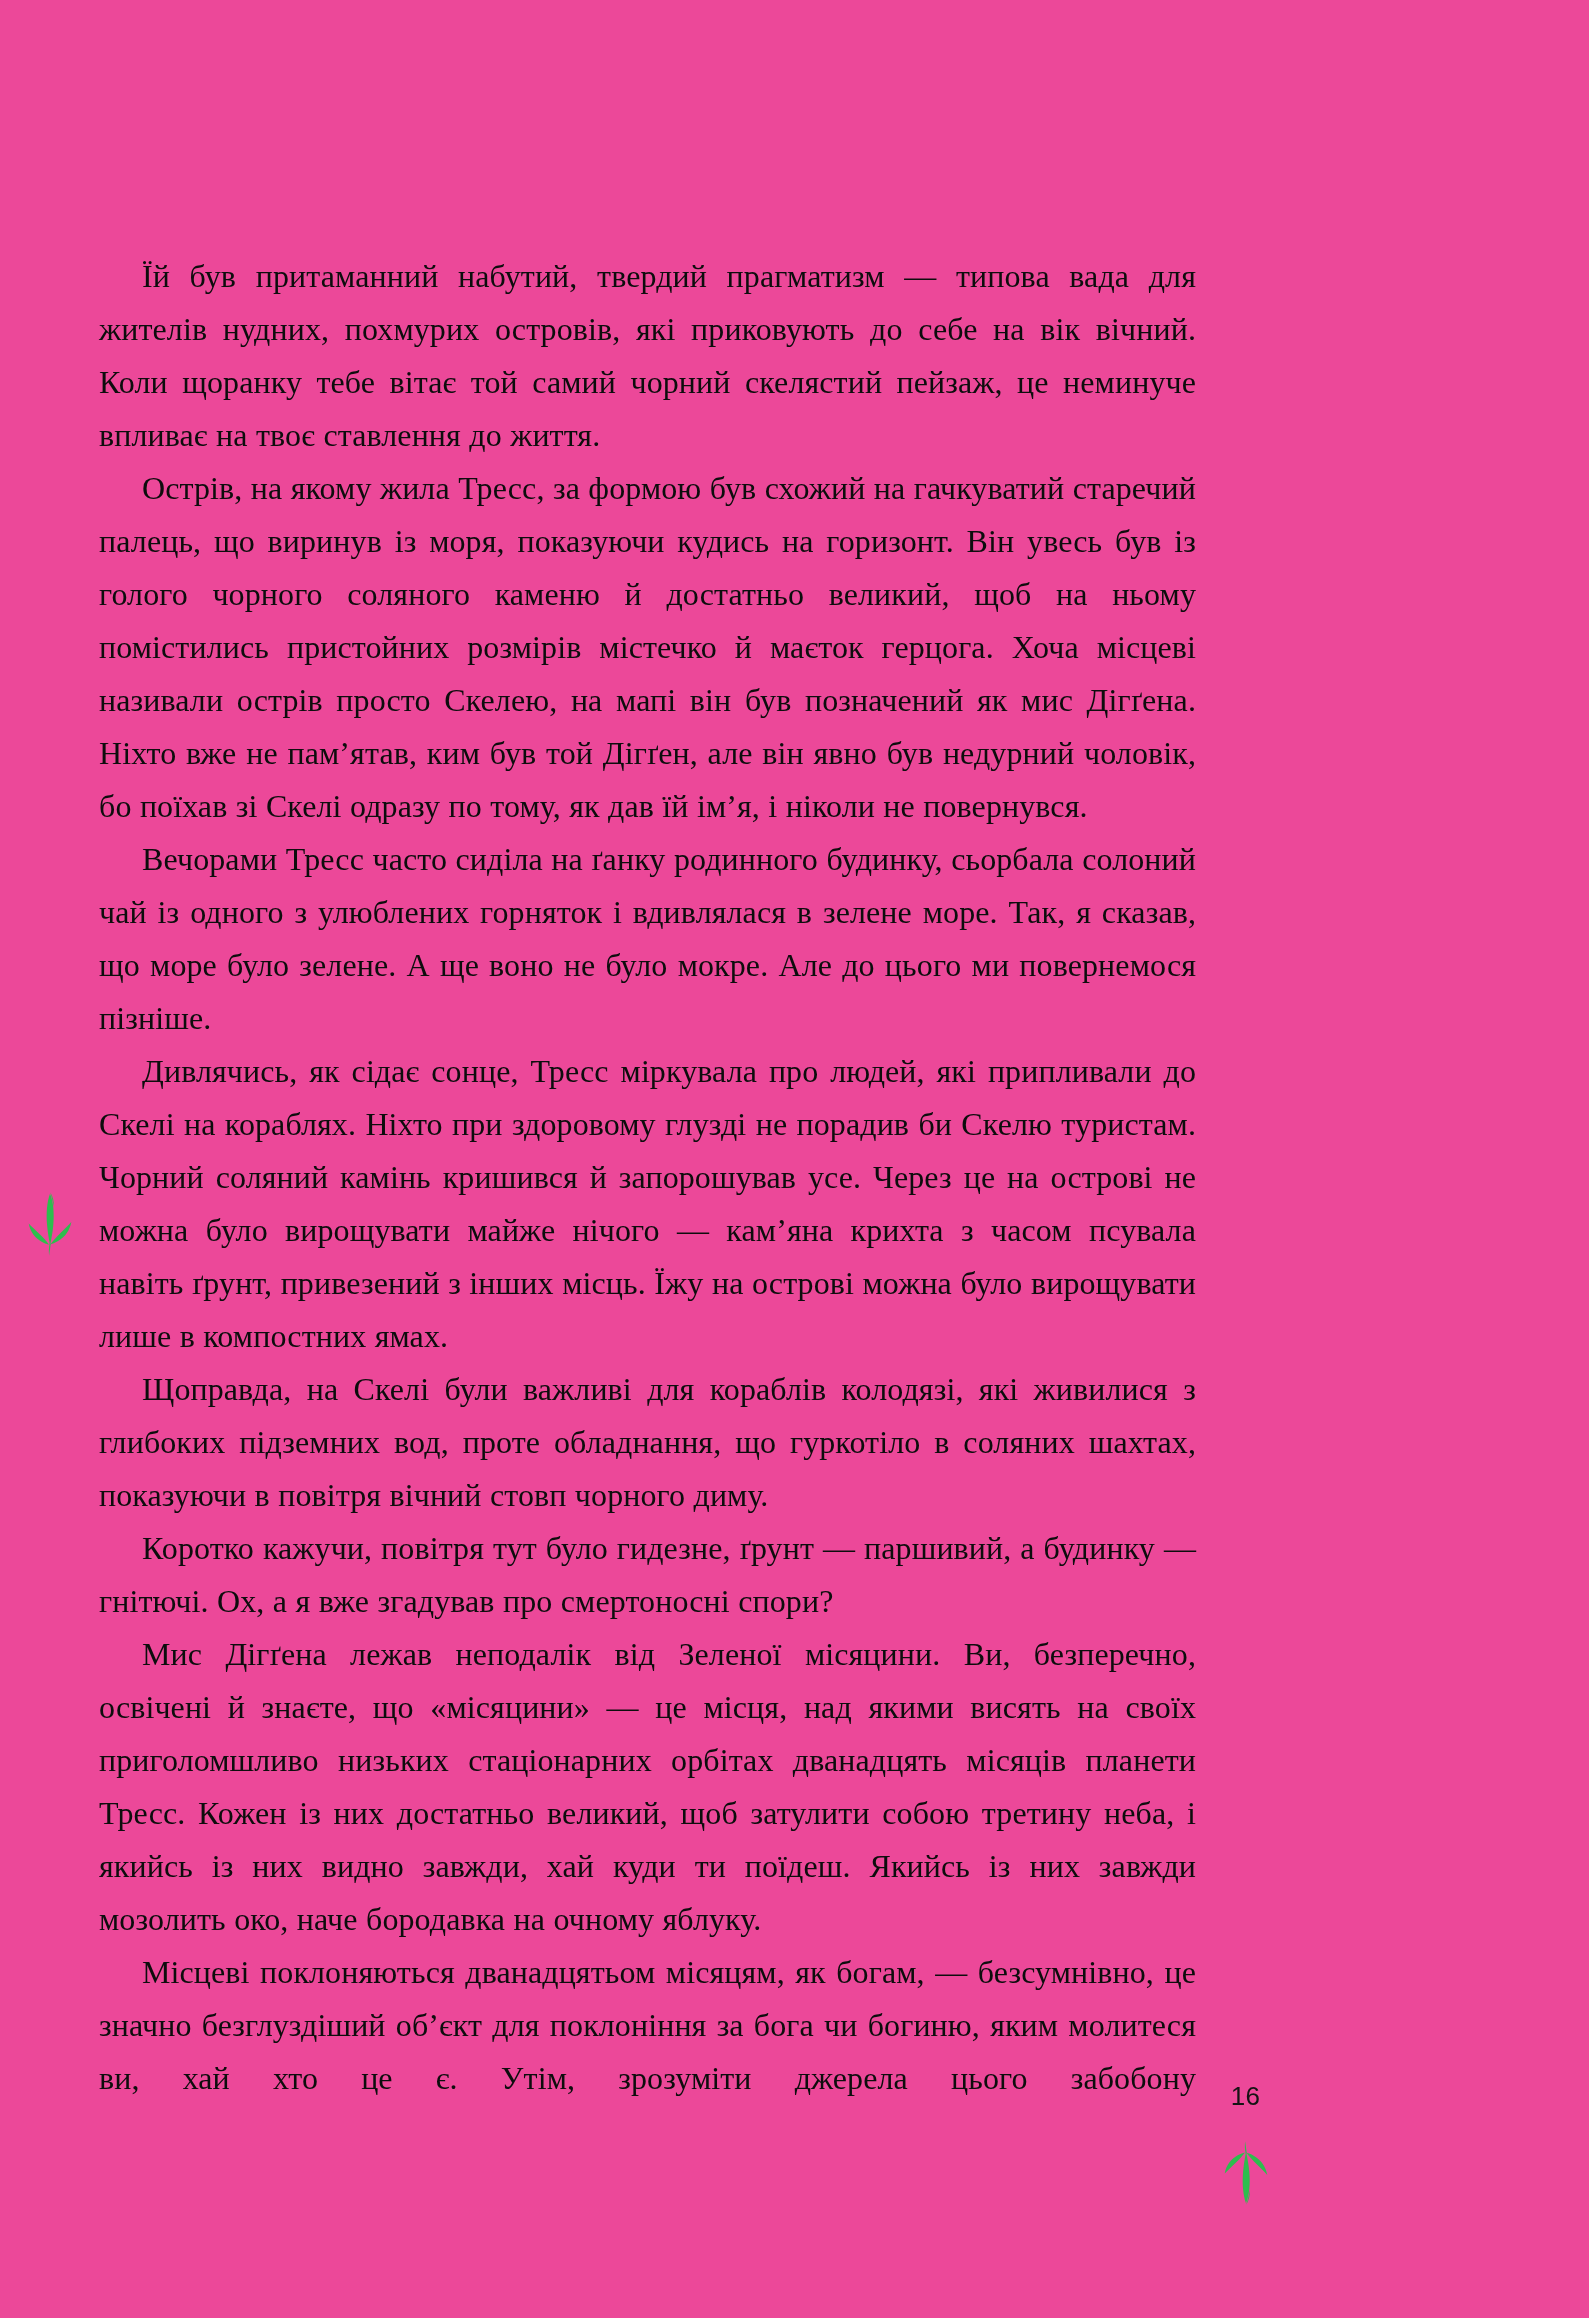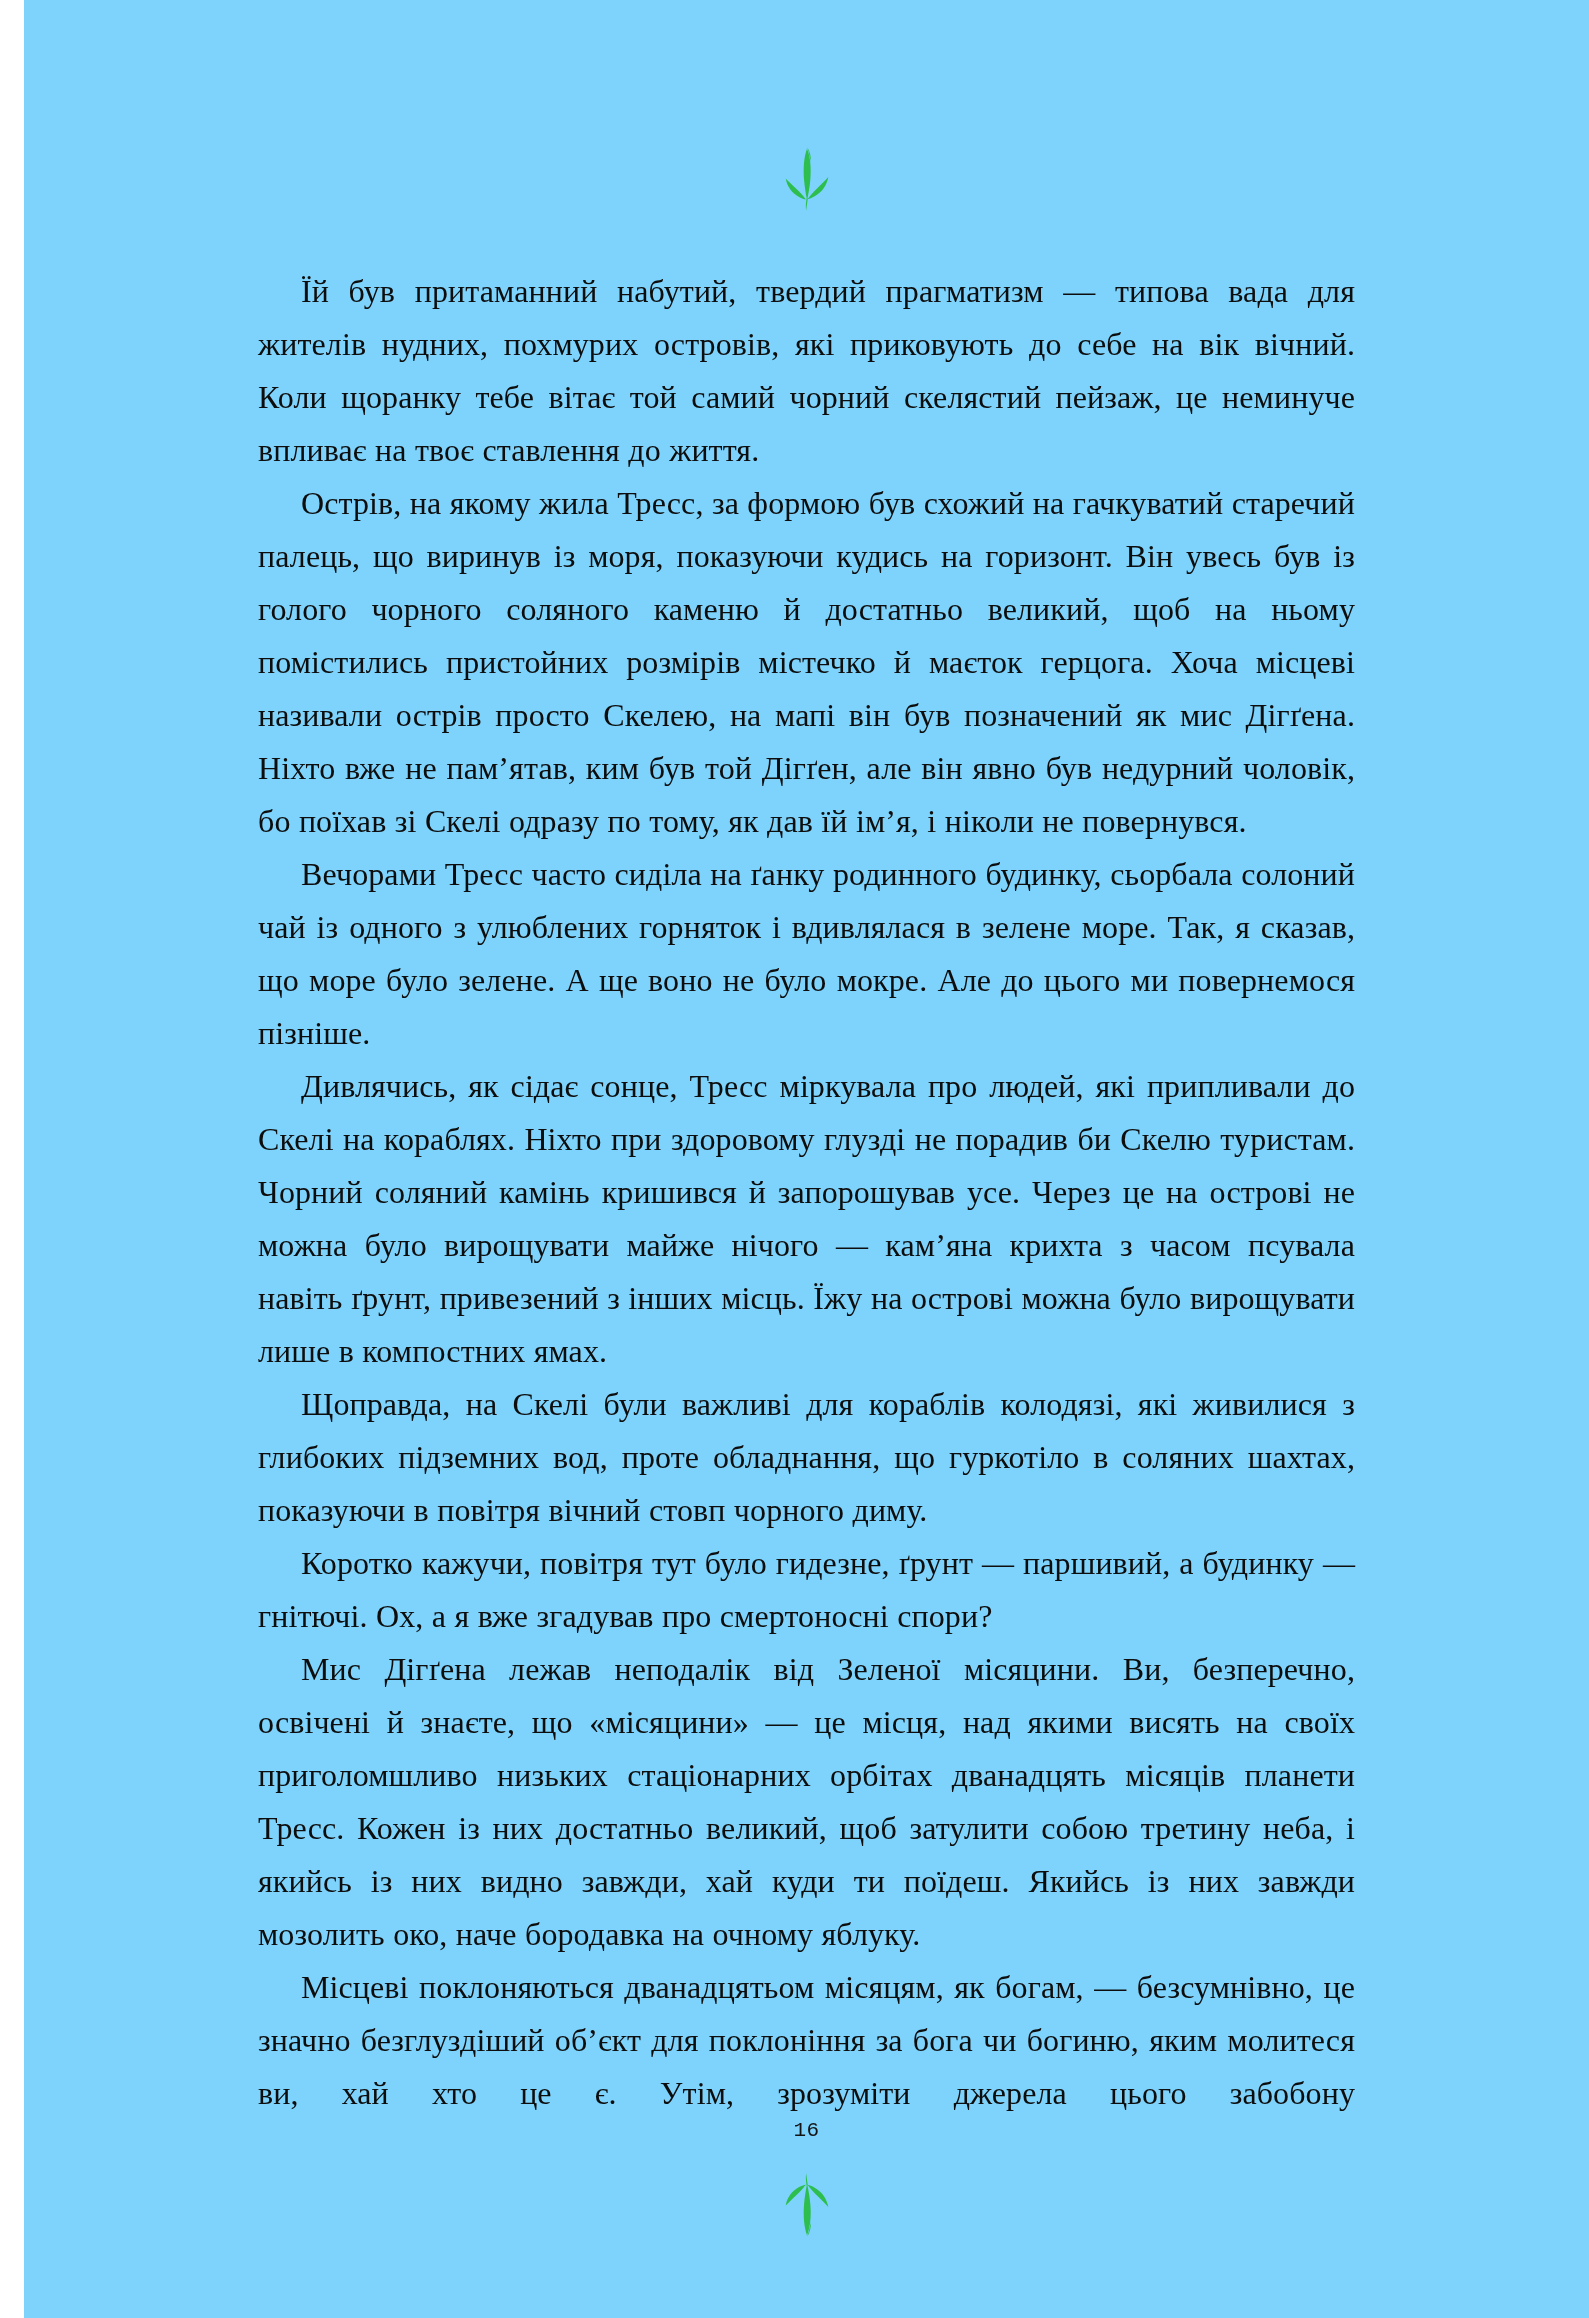--- a/index.html
+++ b/index.html
@@ -13,25 +13,23 @@
     height: 2319px;
     position: relative;
     font-family: "Liberation Serif", "DejaVu Serif", serif;
     color: #111111;
     overflow: hidden;
   }
 
   .page {
     position: absolute;
     inset: 0;
-    background: #7dd3fc;
+    background: #ec4899;
     display: flex;
-    flex-direction: column;
     align-items: center;
-    margin-left: 24px;
   }
 
   
   .ornament {
     width: 99px;
     height: 99px;
     display: block;
     flex: none;
   }
   .ornament svg { display: block; width: 100%; height: 100%; }
@@ -67,22 +65,22 @@
 
   
   .folio-wrap {
     margin-top: auto;
     display: flex;
     flex-direction: column;
     align-items: center;
     padding-bottom: 98px;
   }
   .folio {
-    font-family: Liberation Mono, monospace;
-    font-size: 21px;
+    font-family: Liberation Sans, sans-serif;
+    font-size: 26px;
     color: #141414;
     letter-spacing: 0.4px;
     line-height: 1;
     margin-bottom: 5px;
   }
 </style>
 </head>
 <body>
 
 <div class="page">

